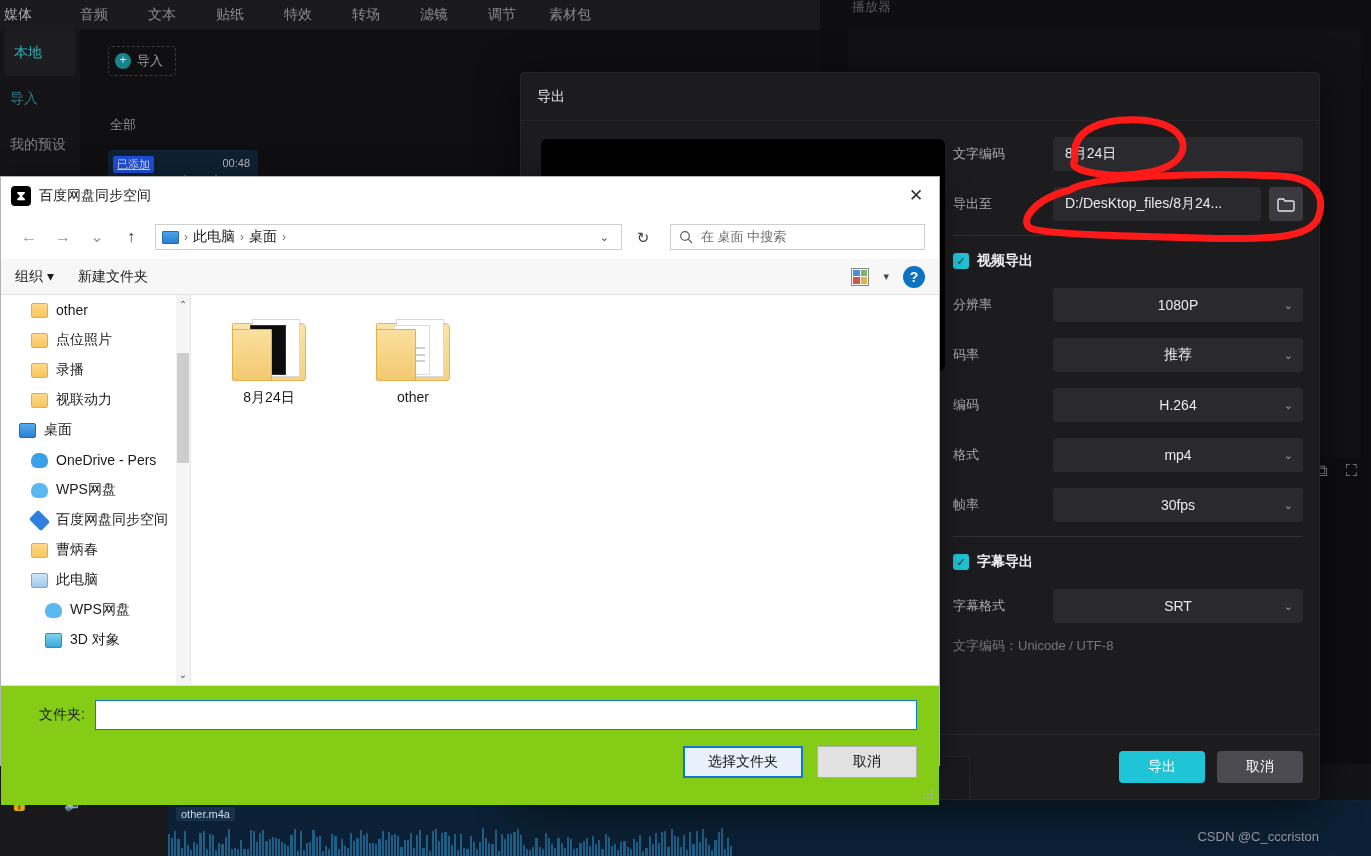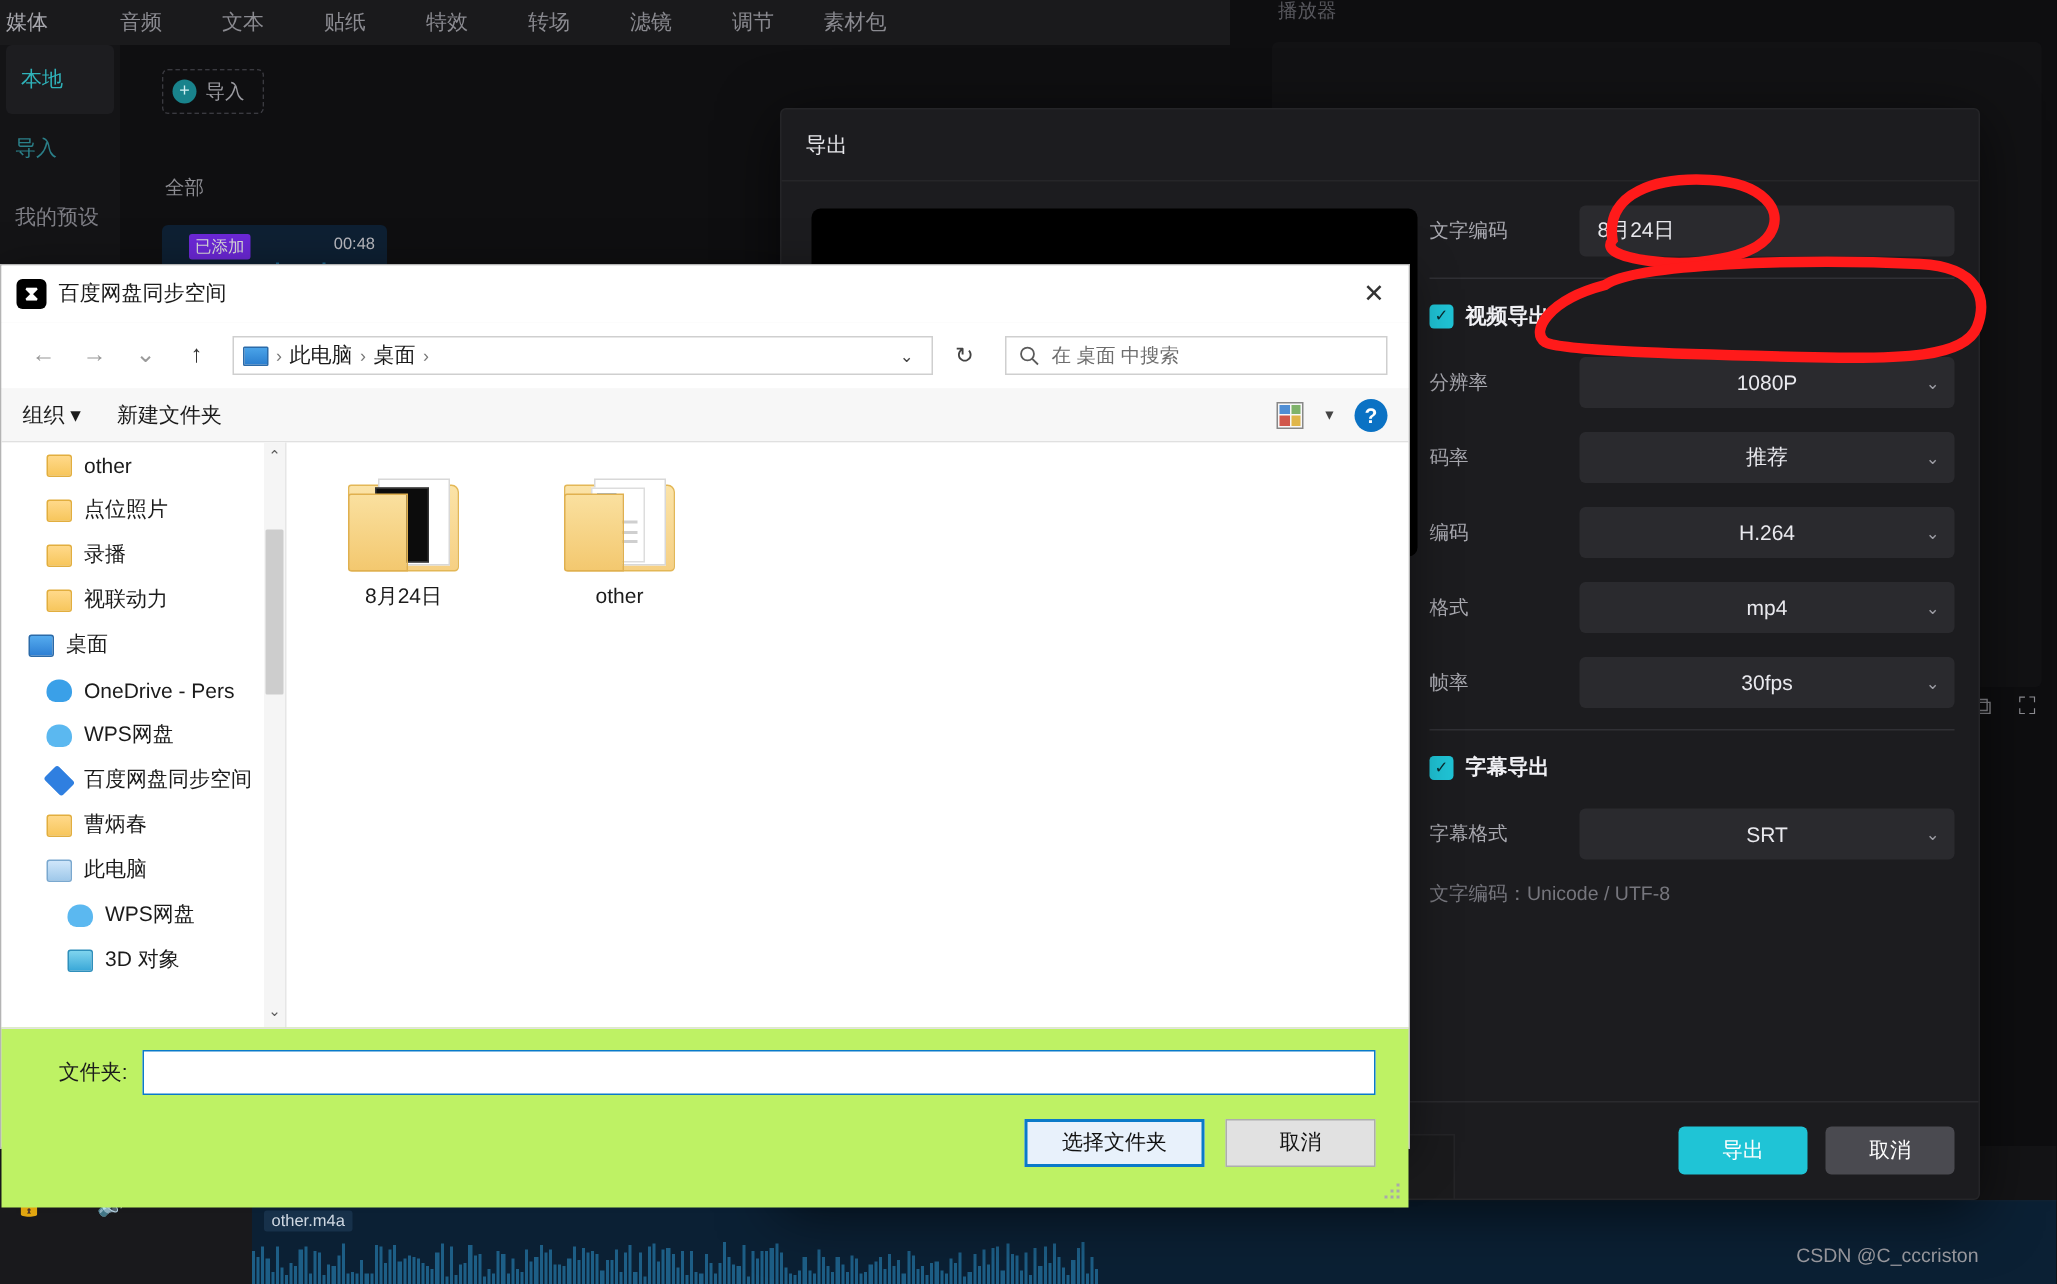--- a/index.html
+++ b/index.html
@@ -48,22 +48,22 @@
   .import-plus {
     width: 16px; height: 16px; border-radius: 50%;
     background: #19838c; color: #cfeff1; font-size: 12px; line-height: 15px; text-align: center;
   }
   .media-allrow { position: absolute; left: 30px; top: 86px; color: #8d8d93; font-size: 13px; }
   .media-card {
     position: absolute; left: 28px; top: 120px; width: 150px; height: 70px;
     background: #0e2033; border-radius: 4px; overflow: hidden;
   }
   .media-badge {
-    position: absolute; left: 18px; top: 6px; background: #6d28d9; color: #dcdcdc;
-    font-size: 11px; padding: 1px 4px; border-radius: 2px;
+    position: absolute; left: 5px; top: 6px; background: #1d4ed8; color: #dcdcdc;
+    font-size: 11px; padding: 1px 4px; border-radius: 2px; text-decoration: underline;
   }
   .media-dur { position: absolute; right: 8px; top: 7px; color: #b9b9bf; font-size: 11px; }
   .wave { position: absolute; left: 0; bottom: 0; width: 100%; height: 46px; display: flex; align-items: flex-end; gap: 1px; padding: 0 4px; }
   .wave i { flex: 1; background: #1e6a93; }
 
   .toolrow { position: absolute; right: 10px; top: 46px; display: flex; gap: 10px; }
   .tool-chip {
     background: #1c1c1f; border-radius: 4px; height: 30px; padding: 0 10px;
     display: flex; align-items: center; gap: 6px; color: #8d8d93; font-size: 13px;
   }
@@ -209,21 +209,21 @@
   .win-files { flex: 1; position: relative; padding: 22px 0 0 30px; }
   .file-grid { display: flex; gap: 48px; }
   .file-cell { width: 96px; text-align: center; }
   .file-folder { width: 78px; height: 66px; margin: 0 auto 6px; position: relative; }
   .ff-back { position: absolute; left: 2px; top: 6px; width: 74px; height: 58px; background: linear-gradient(#fbe3a7,#f6d083); border: 1px solid #e3b756; border-radius: 2px 5px 3px 3px; }
   .ff-paper { position: absolute; left: 22px; top: 2px; width: 48px; height: 58px; background: #fff; border: 1px solid #d8d8d8; }
   .ff-front { position: absolute; left: 2px; top: 12px; width: 40px; height: 52px; background: linear-gradient(#fae09f,#f3c86f); border: 1px solid #e0b04f; border-radius: 2px 0 0 2px; }
   .ff-thumb { position: absolute; left: 20px; top: 8px; width: 36px; height: 50px; }
   .file-label { font-size: 14px; color: #1b1b1b; }
 
-  .win-footer { background: #bef264; height: 120px; position: relative; border-top: 1px solid #e2e2e2; }
+  .win-footer { background: #84cc16; height: 120px; position: relative; border-top: 1px solid #e2e2e2; }
   .folder-row { position: absolute; left: 0; top: 14px; width: 100%; display: flex; align-items: center; padding: 0 22px; }
   .folder-label { width: 62px; color: #1b1b1b; font-size: 14px; text-align: right; margin-right: 10px; }
   .folder-input {
     flex: 1; height: 30px; border: 1px solid #0a7ac9; background: #fff;
     font-size: 14px; padding: 0 6px; color: #111; outline: none;
     font-family: "Liberation Sans", "DejaVu Sans", sans-serif;
   }
   .win-btns { position: absolute; right: 22px; top: 60px; display: flex; gap: 14px; }
   .win-btn {
     height: 32px; min-width: 100px; padding: 0 14px; font-size: 14px;
@@ -555,20 +555,29 @@
     <div class="export-title">导出</div>
     <div class="export-preview"></div>
 
     <div class="export-form">
 
       <div class="frow">
         <div class="flabel">文字编码</div>
         <div class="fctl left">8月24日</div>
       </div>
 
+      <div class="frow">
+        <div class="flabel">导出至</div>
+        <div class="fctl left">D:/DesKtop_files/8月24...</div>
+        <div class="folder-btn">
+          <svg width="18" height="15" viewBox="0 0 18 15">
+              <path d="M1 3.5a1.5 1.5 0 0 1 1.5-1.5h4l1.5 2h7.5A1.5 1.5 0 0 1 17 5.5v7A1.5 1.5 0 0 1 15.5 14h-13A1.5 1.5 0 0 1 1 12.5z" fill="none" stroke="#e4e4e8" stroke-width="1.4"></path>
+            </svg>
+        </div>
+      </div>
 
       <div class="fdivider"></div>
 
       <div class="sect-head">
         <span class="cbox">✓</span>
         <span class="sect-title">视频导出</span>
       </div>
 
       <div class="frow">
         <div class="flabel">分辨率</div>

